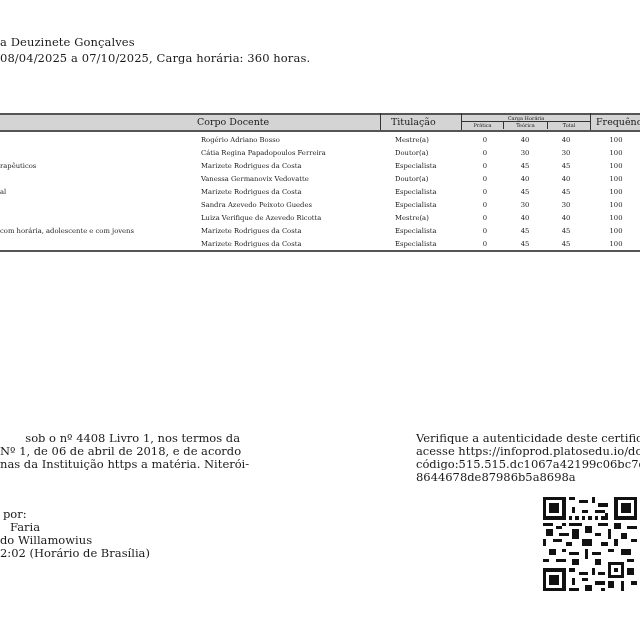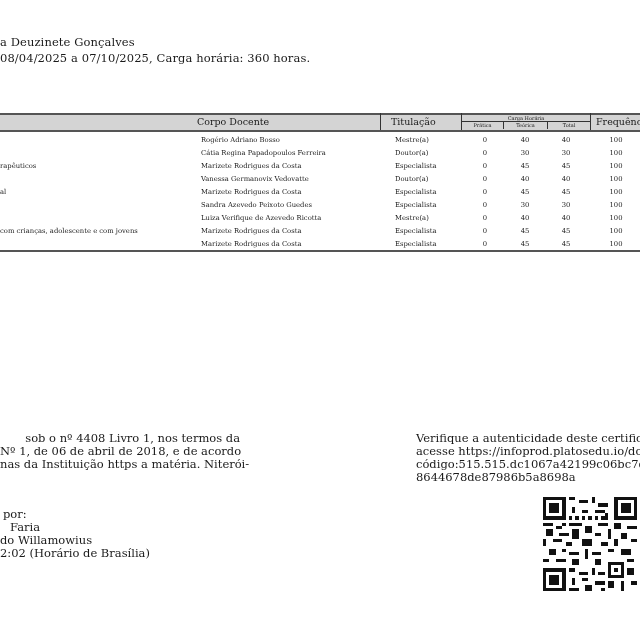--- a/index.html
+++ b/index.html
@@ -104,21 +104,21 @@
   <div class="row">
     <div class="cell" style="left:0;"></div>
     <div class="cell" style="left:201px;">Luiza Verifique de Azevedo Ricotta</div>
     <div class="cell" style="left:395px;">Mestre(a)</div>
     <div class="cell num" style="left:470px;">0</div>
     <div class="cell num" style="left:510px;">40</div>
     <div class="cell num" style="left:551px;">40</div>
     <div class="cell num" style="left:601px;">100</div>
   </div>
   <div class="row">
-    <div class="cell" style="left:0;">com crianças, adolescente e com jovens</div>
+    <div class="cell" style="left:0;">com horária, adolescente e com jovens</div>
     <div class="cell" style="left:201px;">Marizete Rodrigues da Costa</div>
     <div class="cell" style="left:395px;">Especialista</div>
     <div class="cell num" style="left:470px;">0</div>
     <div class="cell num" style="left:510px;">45</div>
     <div class="cell num" style="left:551px;">45</div>
     <div class="cell num" style="left:601px;">100</div>
   </div>
   <div class="row">
     <div class="cell" style="left:0;"></div>
     <div class="cell" style="left:201px;">Marizete Rodrigues da Costa</div>

